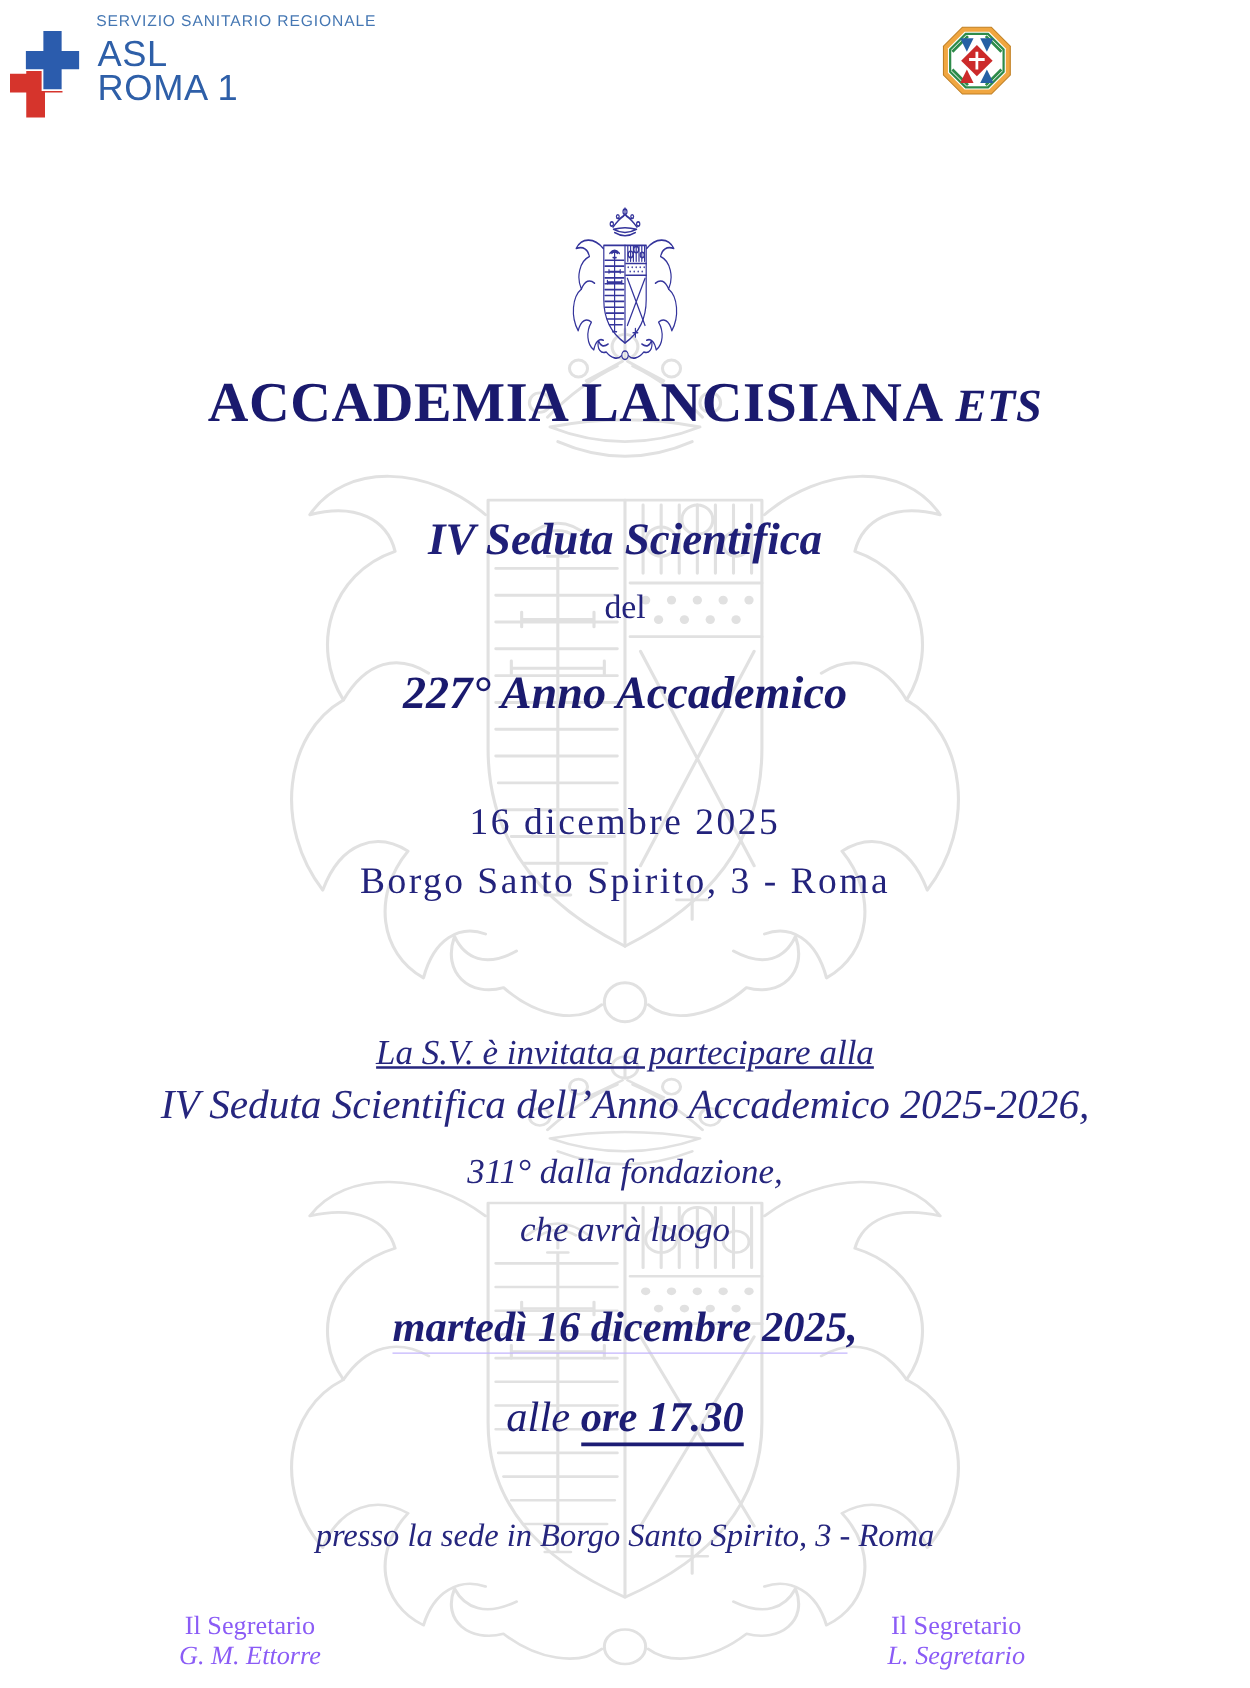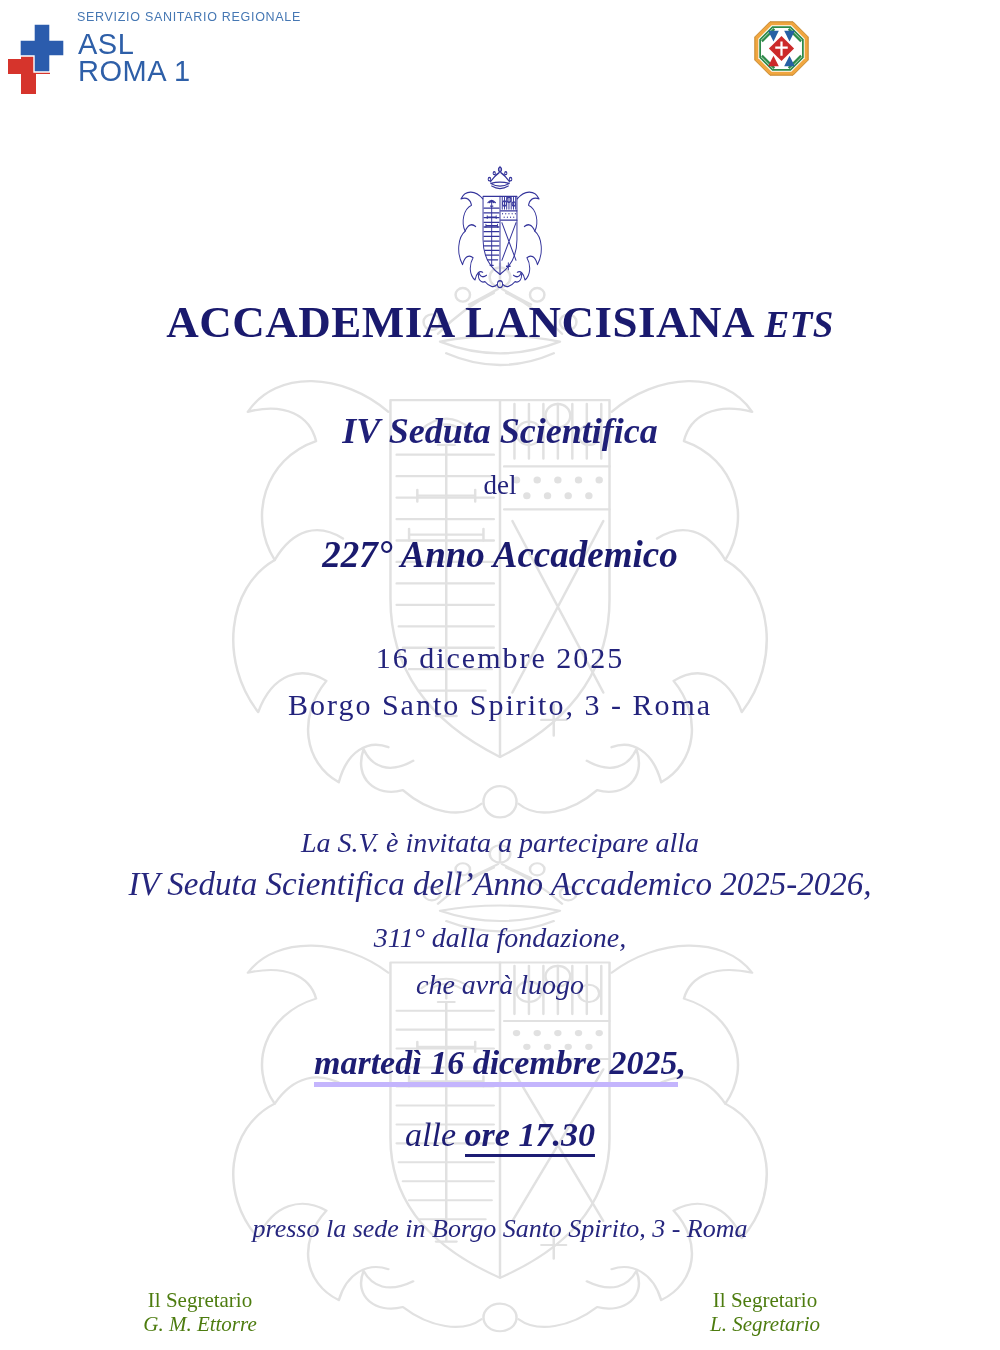--- a/index.html
+++ b/index.html
@@ -35,31 +35,31 @@
   .wm2 { position:absolute; left:190px; top:828px;  width:620px; height:517px; color:#e1e1e1; stroke-width:1.2; }
 
   
   .t-title   { top:296px;  font-size:45px; font-weight:bold; color:#1a1a6e; letter-spacing:.5px; }
   .t-title .suffix { font-style:italic; font-size:37px; }
   .t-session { top:410px;  font-size:36px; font-weight:bold; font-style:italic; color:#1f1f78; }
   .t-del     { top:470px;  font-size:27px; color:#23237c; }
   .t-anno    { top:533px;  font-size:37px; font-weight:bold; font-style:italic; color:#1a1a6e; }
   .t-date    { top:641px;  font-size:30px; letter-spacing:2px; color:#23237c; }
   .t-address { top:688px;  font-size:30px; letter-spacing:2px; color:#23237c; }
-  .t-inv1    { top:827px;  font-size:28px; font-style:italic; color:#26267e; }
+  .t-inv1    { top:827px;  font-size:28px; font-style:italic; color:#26267e;text-decoration:underline; }
   .t-inv2    { top:866px;  font-size:33px; font-style:italic; color:#26267e; }
   .t-inv3    { top:922px;  font-size:28px; font-style:italic; color:#26267e; }
   .t-inv4    { top:969px;  font-size:28px; font-style:italic; color:#26267e; }
   .t-day     { top:1044px; font-size:34px; font-weight:bold; font-style:italic; color:#1d1d74; }
-  .t-day .u  { border-bottom:5px solid #c4b5fd; padding-bottom:1px; }
+  .t-day .u  { border-bottom:1px solid #c4b5fd; padding-bottom:1px; }
   .t-time    { top:1116px; font-size:34px; font-style:italic; color:#1d1d74; }
   .t-time .u { font-weight:bold; border-bottom:3px solid #1d1d74; padding-bottom:1px; }
   .t-venue   { top:1214px; font-size:26px; font-style:italic; color:#26267e; }
 
-  .sig { position:absolute; top:1288px; text-align:center; font-size:21px; line-height:24px; color:#4d7c0f; }
+  .sig { position:absolute; top:1288px; text-align:center; font-size:21px; line-height:24px; color:#8b5cf6; }
   .sig-left  { left:95px;  width:210px; }
   .sig-right { left:655px; width:220px; }
   .sig .name { font-style:italic; }
 
   svg { display:block; }
 </style>
 </head>
 <body>
 
 <svg width="0" height="0" style="position:absolute">

